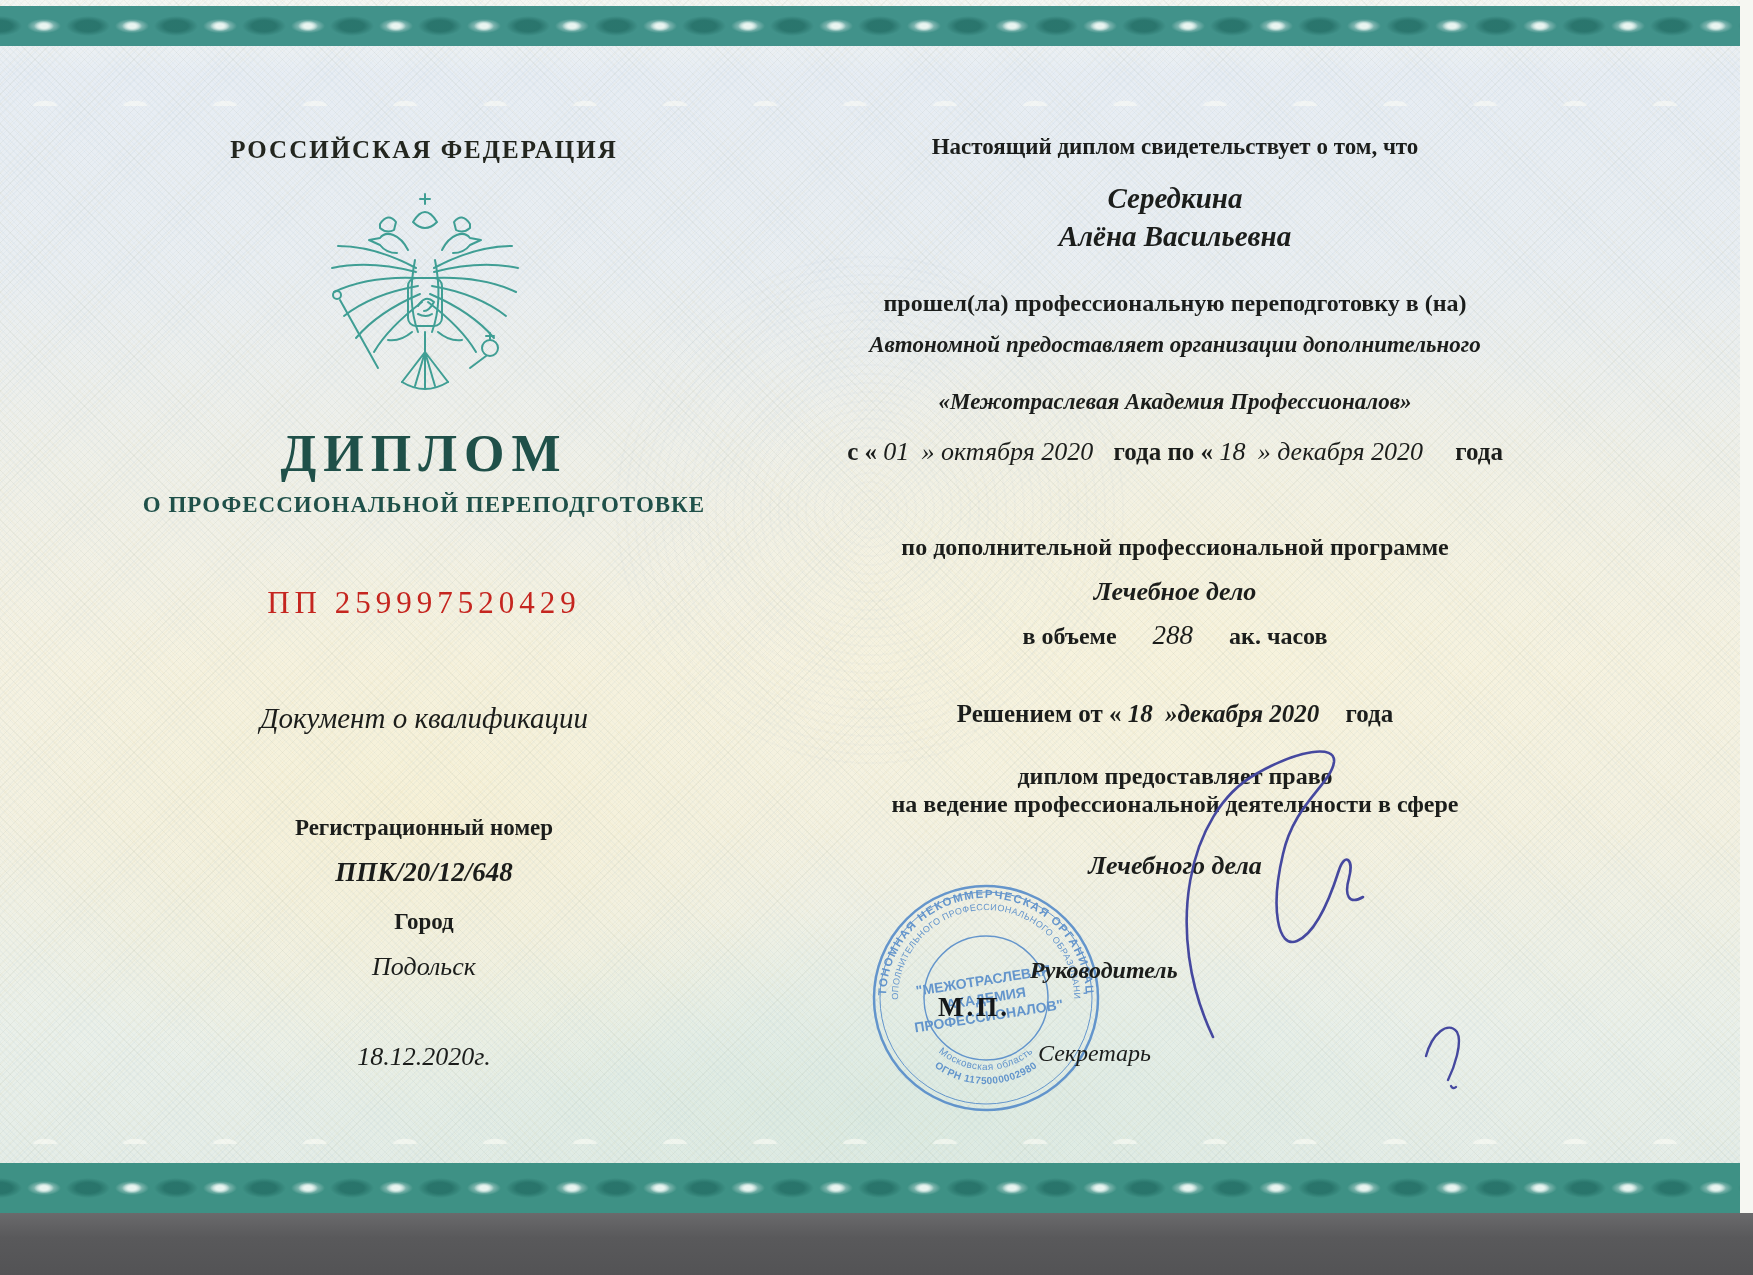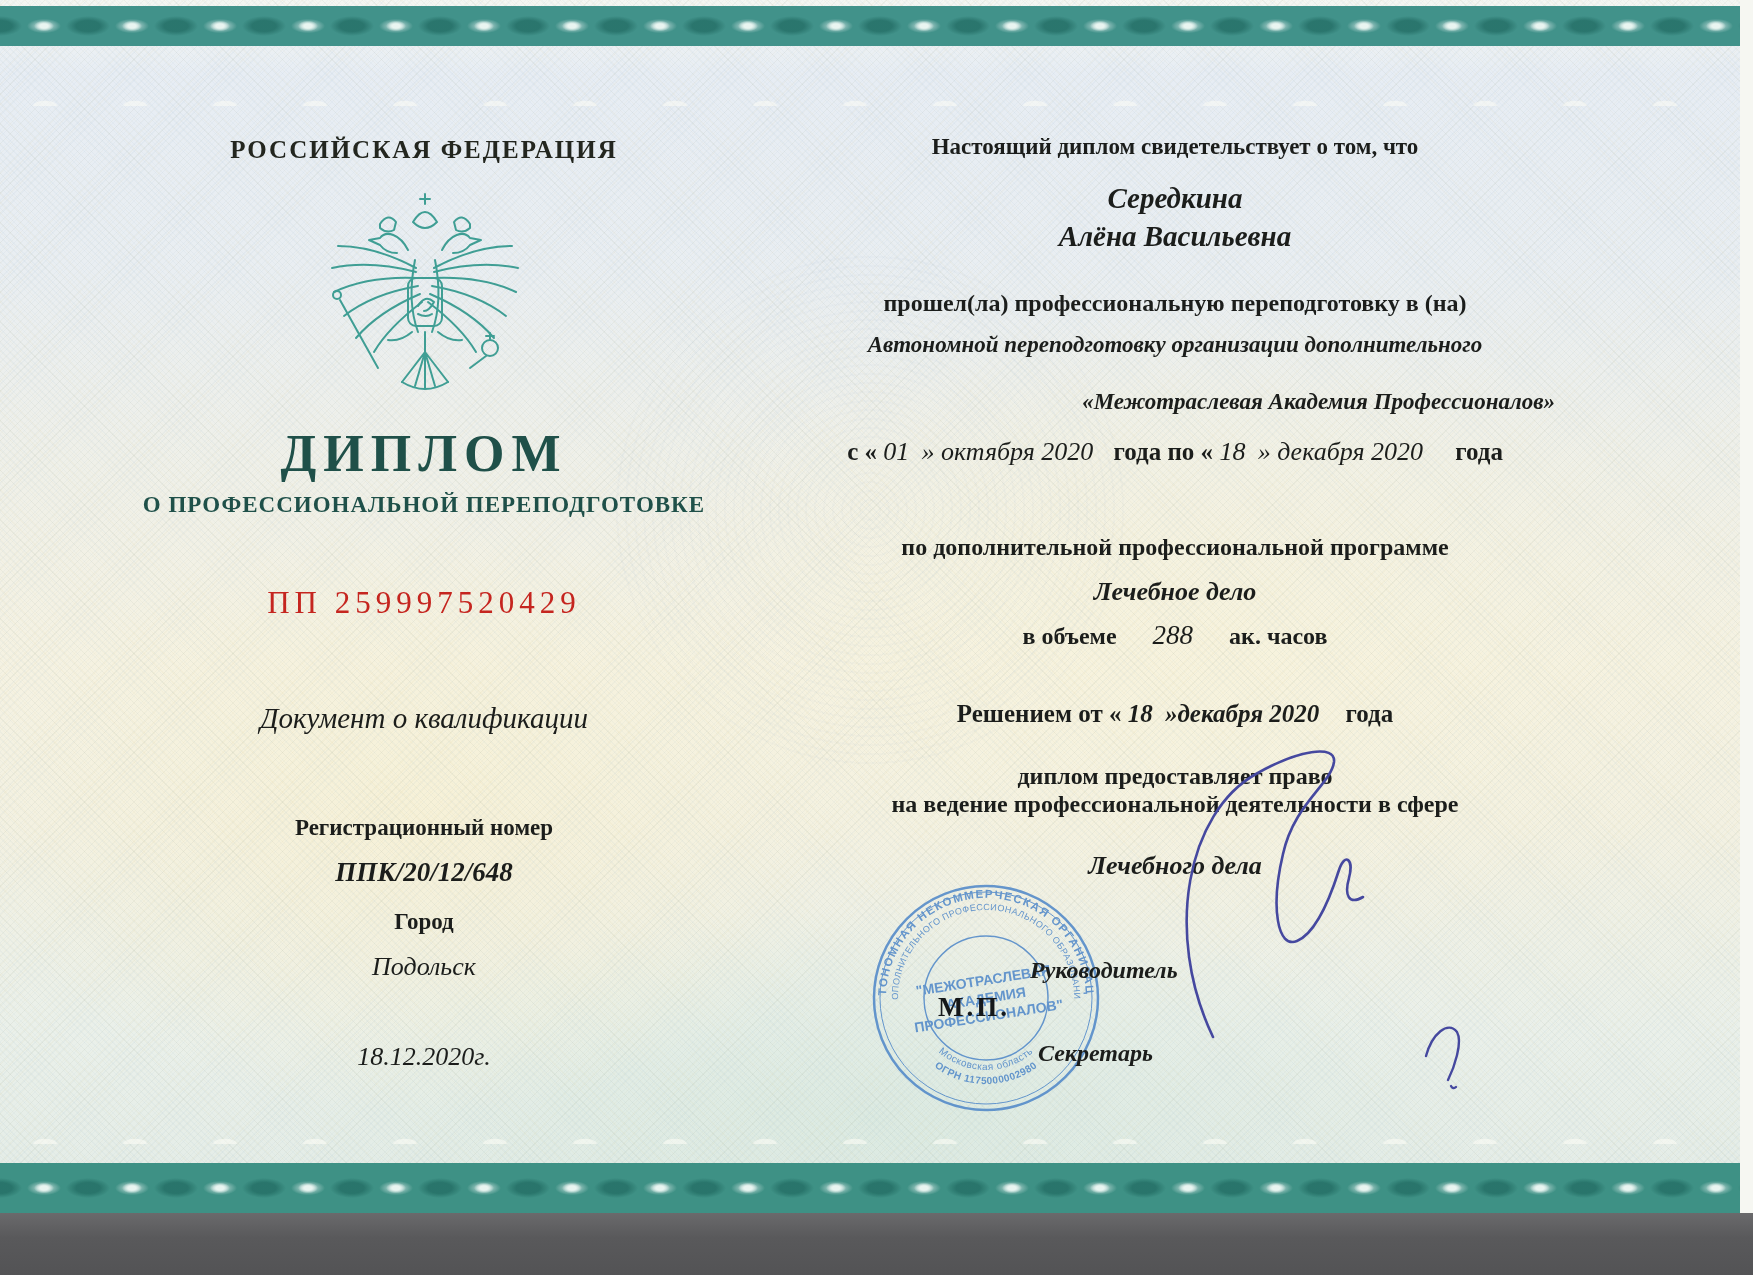--- a/index.html
+++ b/index.html
@@ -77,36 +77,36 @@
   .t-city      { top:952px; font-size:26px; font-style:italic; }
   .t-datelbl   { top:999px; font-size:23px; font-weight:bold; }
   .t-date      { top:1042px; font-size:26px; font-style:italic; }
   
   .t-statement { top:134px; font-size:23px; font-weight:bold; }
   .t-surname   { top:182px; font-size:29px; }
   .t-name2     { top:220px; font-size:29px; }
   .t-completed { top:290px; font-size:24px; font-weight:bold; }
   .t-org1      { top:332px; font-size:23px; }
   .t-org2      { top:361px; font-size:23px; }
-  .t-org3      { top:389px; font-size:23px;text-align:right; }
+  .t-org3      { top:389px; font-size:23px; }
   .t-period    { top:437px; font-size:25px; }
   .t-period .i { font-size:26px; }
   .t-proglbl   { top:534px; font-size:24px; font-weight:bold; }
   .t-progname  { top:577px; font-size:26px; }
   .t-volume    { top:620px; font-size:24px; }
   .t-volume .hours { font-size:27px; margin:0 30px; }
   .t-decision  { top:700px; font-size:25px; }
   .t-rights1   { top:763px; font-size:24px; font-weight:bold; }
   .t-rights2   { top:791px; font-size:24px; font-weight:bold; }
   .t-sphere    { top:851px; font-size:26px; }
   .gap-l14 { margin-left:14px;margin-top:33px; } .gap-l20 { margin-left:20px; } .gap-l26 { margin-left:26px; }
   .gap-r6  { margin-right:6px; }
   
   .t-head      { position:absolute; left:1030px; top:957px;  font-size:24px; font-weight:bold; font-style:italic; z-index:3; }
-  .t-secretary { position:absolute; left:1038px; top:1040px; font-size:24px; font-weight:bold; font-style:italic; z-index:3; }
+  .t-secretary { position:absolute; left:1038px; top:1040px; font-size:24px; font-weight:normal; font-style:italic; z-index:3; }
   .t-mp        { position:absolute; left:938px;  top:992px;  font-size:27px; font-weight:bold; letter-spacing:3px; color:#15181a; z-index:3; }
   .emblem { position:absolute; left:320px; top:190px; width:210px; height:205px; z-index:2; }
   .stamp  { position:absolute; left:870px; top:882px; width:232px; height:232px; z-index:2; opacity:.85; }
   .stamp text { font-family:"Liberation Sans","DejaVu Sans",sans-serif; }
   .sig-head      { position:absolute; left:1168px; top:742px;  width:210px; height:330px; z-index:4; }
   .sig-secretary { position:absolute; left:1412px; top:1008px; width:70px;  height:85px;  z-index:4; }
 </style>
 </head>
 <body>
 
@@ -172,21 +172,21 @@
       <circle cx="170" cy="158" r="8"></circle>
       <path d="M170 150 v-7 M166 146 h8"></path>
     </g>
   </svg>
 
   <div class="col col-right">
     <div class="line t-statement">Настоящий диплом свидетельствует о том, что</div>
     <div class="line t-surname bi">Середкина</div>
     <div class="line t-name2 bi">Алёна Васильевна</div>
     <div class="line t-completed">прошел(ла) профессиональную переподготовку в (на)</div>
-    <div class="line t-org1 bi">Автономной переподготовку организации дополнительного</div>
+    <div class="line t-org1 bi">Автономной предоставляет организации дополнительного</div>
     <div class="line t-org3 bi">«Межотраслевая Академия Профессионалов»</div>
 
     <div class="line t-period">
       <span class="b">с «</span>
       <span class="i gap-r6">01</span>
       <span class="i">» октября 2020</span>
       <span class="b gap-l14">года по «</span>
       <span class="i gap-r6">18</span>
       <span class="i">» декабря 2020</span>
       <span class="b gap-l26">года</span>

